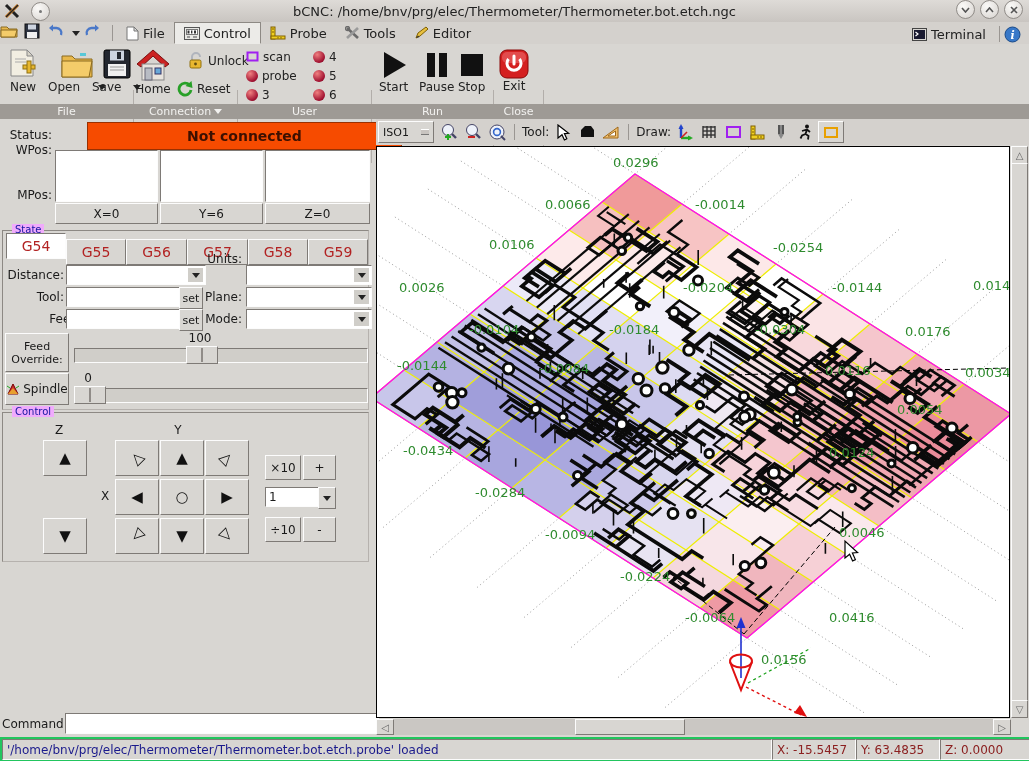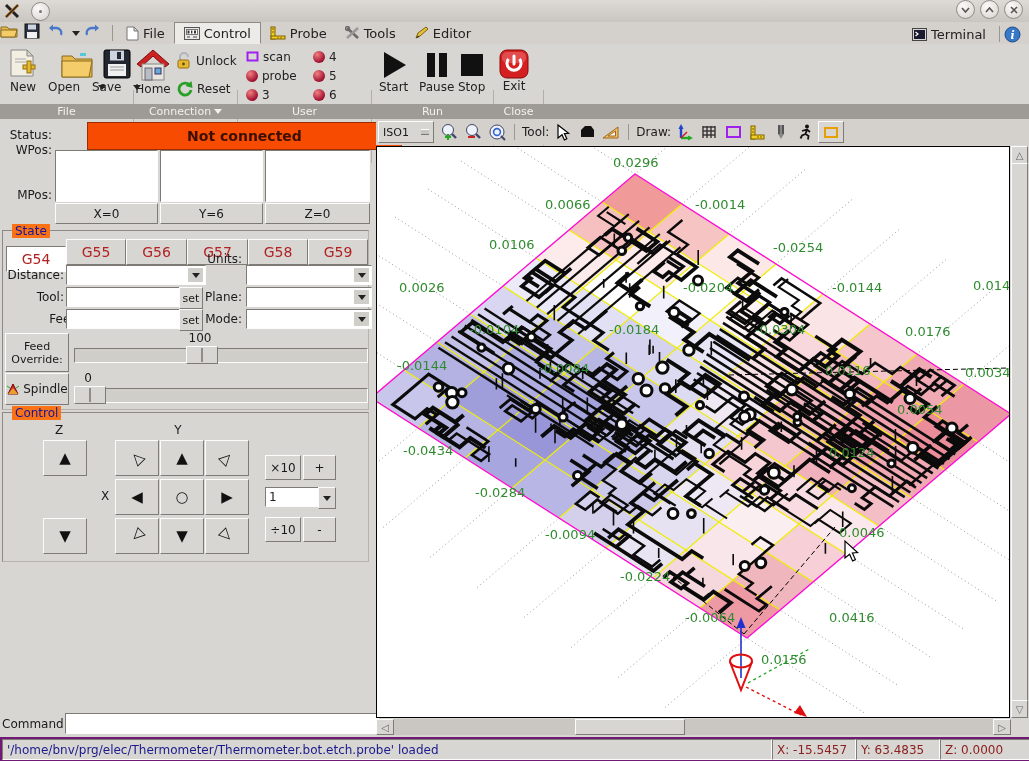--- a/index.html
+++ b/index.html
@@ -26,48 +26,49 @@
   .gsep{position:absolute;top:46px;width:1px;height:73px;background:#b2aeaa;}
   .ribbtn{position:absolute;display:flex;flex-direction:column;align-items:center;font-size:12px;color:#222;}
   .smallbtn{position:absolute;display:flex;align-items:center;gap:4px;font-size:12px;color:#222;}
   .caret{width:0;height:0;border-left:4px solid transparent;border-right:4px solid transparent;border-top:5px solid #222;display:inline-block;}
   .caretw{width:0;height:0;border-left:4px solid transparent;border-right:4px solid transparent;border-top:5px solid #f2f1ef;display:inline-block;}
   .sphere{width:12px;height:12px;border-radius:50%;background:radial-gradient(circle at 35% 30%,#f08080,#a01030 70%,#600018);}
   
   .lbl{position:absolute;font-size:12px;color:#1a1a1a;text-align:right;}
   #status-value{background:#f64b00;color:#3c1000;font-weight:bold;font-size:14px;display:flex;align-items:center;justify-content:center;border:1px solid #9a3000;margin-left:32px;}
   .framebox{position:absolute;border:1px solid #b6b2ae;border-top-color:#8d8984;border-left-color:#8d8984;}
-  .frametitle{position:absolute;background:#f97316;color:#1414a0;padding:0 3px;font-size:12px;}
+  .frametitle{position:absolute;background:#f0abfc;color:#1414a0;padding:0 3px;font-size:10px;}
   .wcs{position:absolute;color:#b22222;font-size:14px;display:flex;align-items:center;justify-content:center;}
   .combo-arrow{position:absolute;right:2px;top:2px;bottom:2px;width:15px;display:flex;align-items:center;justify-content:center;background:#d0cec9;}
   .jogbtn{position:absolute;display:flex;align-items:center;justify-content:center;font-size:15px;color:#111;}
   .entry{position:absolute;background:#fff;border-top:1px solid #7e7a76;border-left:1px solid #7e7a76;border-right:1px solid #fcfcfc;border-bottom:1px solid #fcfcfc;font-size:12px;padding:0 3px;display:flex;align-items:center;}
   
   #cvtoolbar{left:376px;top:119px;width:653px;height:26px;background:#d4d1cd;display:flex;align-items:center;}
   .cvbtn{width:22px;height:20px;display:flex;align-items:center;justify-content:center;margin-right:2px;}
   
   .sbarrow{display:flex;align-items:center;justify-content:center;color:#6a6a6a;font-size:10px;}
   
-  #statusbar{left:0;top:737px;width:1029px;height:24px;background:#701a75;text-align:right;}
+  #statusbar{left:0;top:737px;width:1029px;height:24px;background:#22c55e;text-align:right;}
   .sbcell{position:absolute;top:2px;height:19px;display:flex;align-items:center;padding:0 4px;font-size:12px;background:#d8d6d2;border-top:1px solid #7e7a76;border-left:1px solid #7e7a76;border-right:1px solid #fcfcfc;border-bottom:1px solid #fcfcfc;}
 </style>
 </head>
 <body>
 
 <div id="app">
 
   <div id="titlebar" class="abs">
     <svg class="abs" style="left:4px;top:3px" width="16" height="16">
         <line x1="2" y1="2" x2="14" y2="14" stroke="#222" stroke-width="3"></line>
         <line x1="14" y1="2" x2="2" y2="14" stroke="#c87820" stroke-width="3"></line>
         <line x1="14" y1="2" x2="2" y2="14" stroke="#222" stroke-width="1.4"></line>
       </svg>
     <div class="winbtn abs" style="left:26px;top:2px">
         <div style="width:3px;height:3px;border-radius:50%;background:#777"></div>
       </div>
+    <div id="title">bCNC: /home/bnv/prg/elec/Thermometer/Thermometer.bot.etch.ngc</div>
     <div class="abs" style="right:6px;top:0;display:flex">
       <div class="winbtn" style="top:2px">
           <svg width="9" height="6">
             <polyline points="1,1 4.5,5 8,1" fill="none" stroke="#555" stroke-width="1.6"></polyline>
           </svg>
         </div>
       <div class="winbtn">
           <svg width="9" height="6">
             <polyline points="1,5 4.5,1 8,5" fill="none" stroke="#555" stroke-width="1.6"></polyline>
           </svg>
@@ -205,21 +206,21 @@
 
     <div class="ribbtn" style="left:135px;top:4px">
       <svg width="36" height="34">
           <polygon points="18,2 34,16 30,19 18,8 6,19 2,16" fill="#cc2222" stroke="#7a1010"></polygon>
           <rect x="7" y="16" width="22" height="16" fill="#e8e4de" stroke="#888"></rect>
           <rect x="10" y="20" width="7" height="12" fill="#b8bcc4" stroke="#667"></rect>
           <rect x="20" y="20" width="6" height="6" fill="#68a8d8" stroke="#336"></rect>
         </svg>
       <span>Home</span>
     </div>
-    <div class="smallbtn" style="left:176px;top:8px">
+    <div class="smallbtn" style="left:188px;top:8px">
       <svg width="16" height="17">
           <path d="M4,8 v-3 a4,4 0 0 1 8,0" fill="none" stroke="#b0b4bc" stroke-width="2"></path>
           <rect x="2" y="8" width="11" height="8" rx="1.5" fill="#e8b830" stroke="#907010"></rect>
           <circle cx="7.5" cy="12" r="1.4" fill="#604c10"></circle>
         </svg>
       <span>Unlock</span>
     </div>
     <div class="smallbtn" style="left:176px;top:36px">
       <svg width="17" height="17">
           <path d="M13.5,5 a6,6 0 1 0 1.5,5" fill="none" stroke="#28a028" stroke-width="2.8"></path>
@@ -315,21 +316,21 @@
   <div class="lbl" style="left:4px;top:188px;width:48px">MPos:</div>
   <div class="sunken abs" style="left:55px;top:150px;width:101px;height:50px"></div>
   <div class="sunken abs" style="left:160px;top:150px;width:101px;height:50px"></div>
   <div class="sunken abs" style="left:265px;top:150px;width:103px;height:50px"></div>
   <div class="raised btn abs" style="left:55px;top:203px;width:101px;height:19px">X=0</div>
   <div class="raised btn abs" style="left:160px;top:203px;width:101px;height:19px">Y=6</div>
   <div class="raised btn abs" style="left:265px;top:203px;width:103px;height:19px">Z=0</div>
 
   <div class="framebox" style="left:2px;top:230px;width:365px;height:178px"></div>
   <div class="frametitle" style="left:12px;top:224px">State</div>
-  <div class="wcs sunken" style="left:6px;top:246px;width:58px;height:24px;background:#fff">G54</div>
+  <div class="wcs sunken" style="left:6px;top:233px;width:58px;height:24px;background:#fff">G54</div>
   <div class="wcs raised" style="left:66px;top:239px;width:58px;height:24px">G55</div>
   <div class="wcs raised" style="left:126px;top:239px;width:59px;height:24px">G56</div>
   <div class="wcs raised" style="left:187px;top:239px;width:59px;height:24px">G57</div>
   <div class="wcs raised" style="left:248px;top:239px;width:58px;height:24px">G58</div>
   <div class="wcs raised" style="left:308px;top:239px;width:58px;height:24px">G59</div>
 
   <div class="lbl" style="left:2px;top:268px;width:62px">Distance:</div>
   <div class="entry abs" style="left:66px;top:265px;width:132px;height:18px">
       <div class="combo-arrow">
         <span class="caret"></span>

